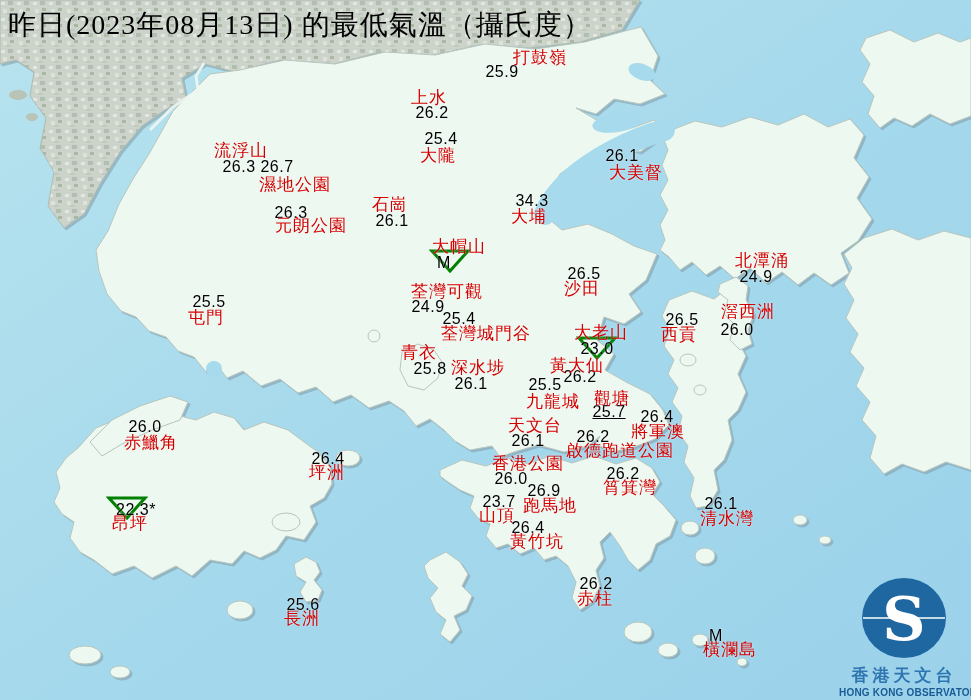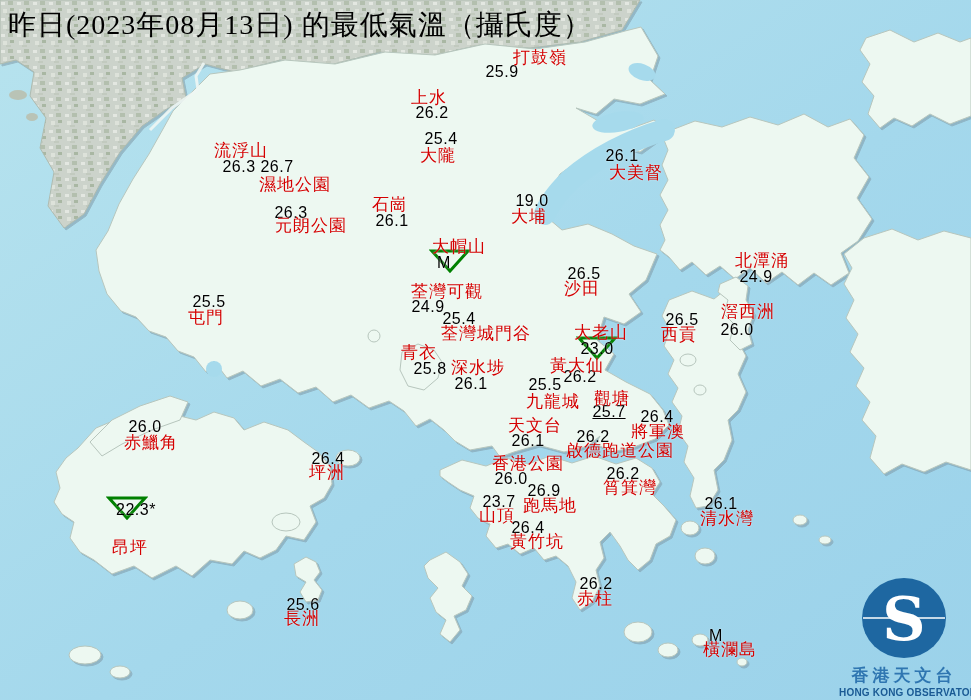--- a/index.html
+++ b/index.html
@@ -120,21 +120,21 @@
       <span class="st-value" style="left: 441px; top: 139px;">25.4</span>
       <span class="st-name" style="left: 438px; top: 155px;">大隴</span>
       <span class="st-value" style="left: 239px; top: 167px;">26.3</span>
       <span class="st-name" style="left: 241px; top: 150px;">流浮山</span>
       <span class="st-value" style="left: 277px; top: 167px;">26.7</span>
       <span class="st-name" style="left: 295px; top: 184px;">濕地公園</span>
       <span class="st-value" style="left: 291px; top: 213px;">26.3</span>
       <span class="st-name" style="left: 311px; top: 225px;">元朗公園</span>
       <span class="st-value" style="left: 392px; top: 221px;">26.1</span>
       <span class="st-name" style="left: 390px; top: 204px;">石崗</span>
-      <span class="st-value" style="left: 532px; top: 201px;">19.0</span>
+      <span class="st-value" style="left: 532px; top: 201px;">34.3</span>
       <span class="st-name" style="left: 529px; top: 216px;">大埔</span>
       <span class="st-value" style="left: 622px; top: 156px;">26.1</span>
       <span class="st-name" style="left: 636px; top: 172px;">大美督</span>
       <span class="st-marker" style="left: 450px; top: 261px;"><svg width="42" height="26" viewBox="0 0 42 26">
           <polygon points="3,3 39,3 21,23" fill="none" stroke="#008000" stroke-width="3"></polygon>
         </svg></span>
       <span class="st-value" style="left: 444px; top: 263px;">M</span>
       <span class="st-name" style="left: 459px; top: 246px;">大帽山</span>
       <span class="st-value" style="left: 584px; top: 274px;">26.5</span>
       <span class="st-name" style="left: 582px; top: 288px;">沙田</span>
@@ -172,21 +172,21 @@
       <span class="st-value" style="left: 657px; top: 417px;">26.4</span>
       <span class="st-name" style="left: 658px; top: 431px;">將軍澳</span>
       <span class="st-value" style="left: 623px; top: 474px;">26.2</span>
       <span class="st-name" style="left: 630px; top: 487px;">筲箕灣</span>
       <span class="st-value" style="left: 145px; top: 427px;">26.0</span>
       <span class="st-name" style="left: 151px; top: 442px;">赤鱲角</span>
       <span class="st-marker" style="left: 127px; top: 508px;"><svg width="42" height="26" viewBox="0 0 42 26">
           <polygon points="3,3 39,3 21,23" fill="none" stroke="#008000" stroke-width="3"></polygon>
         </svg></span>
       <span class="st-value" style="left: 136px; top: 510px;">22.3*</span>
-      <span class="st-name" style="left: 130px; top: 523px; margin-top: 24px;">昂坪</span>
+      <span class="st-name" style="left: 130px; top: 523px;">昂坪</span>
       <span class="st-value" style="left: 328px; top: 459px;">26.4</span>
       <span class="st-name" style="left: 327px; top: 472px;">坪洲</span>
       <span class="st-value" style="left: 511px; top: 479px;">26.0</span>
       <span class="st-name" style="left: 528px; top: 463px;">香港公園</span>
       <span class="st-value" style="left: 499px; top: 502px;">23.7</span>
       <span class="st-name" style="left: 497px; top: 515px;">山頂</span>
       <span class="st-value" style="left: 544px; top: 491px;">26.9</span>
       <span class="st-name" style="left: 550px; top: 505px;">跑馬地</span>
       <span class="st-value" style="left: 528px; top: 528px;">26.4</span>
       <span class="st-name" style="left: 537px; top: 541px;">黃竹坑</span>

